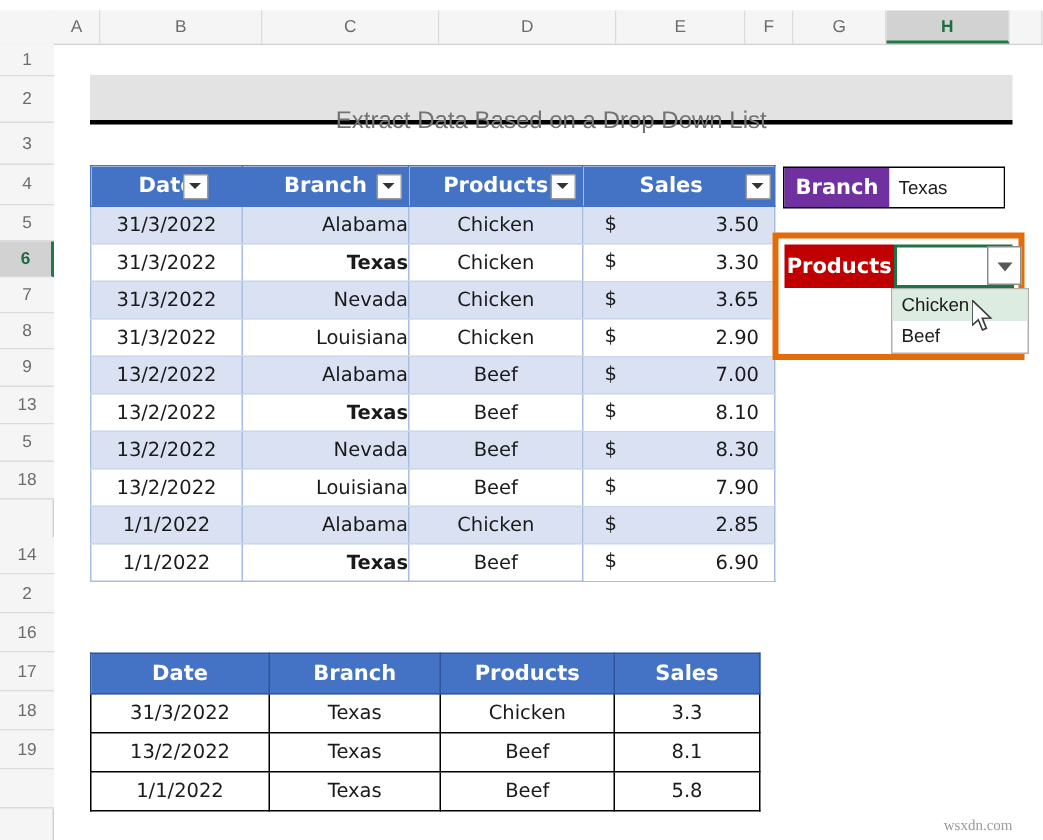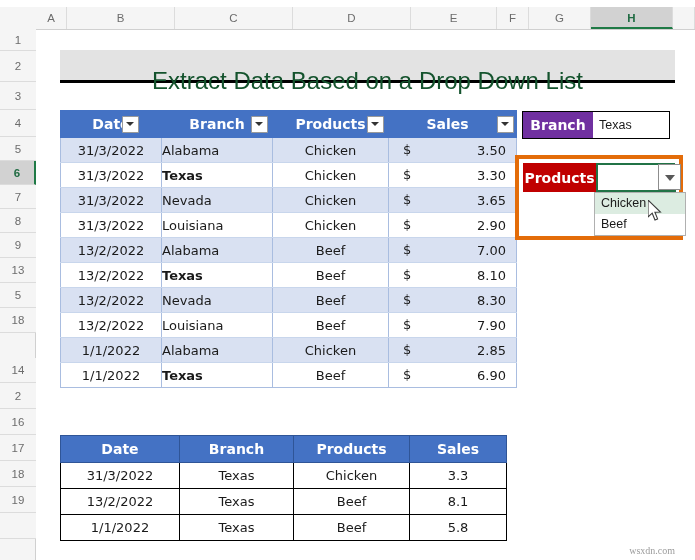--- a/index.html
+++ b/index.html
@@ -37,42 +37,42 @@
   .rowhead.sel{background:#d2d2d2;color:#1f6b42;font-weight:bold;
     border-right:2px solid #1f7a46;}
 
   .gridarea{position:absolute;left:37px;top:29px;width:658px;height:531px;
     background:#ffffff;}
 
   
   #title-banner{position:absolute;left:60px;top:50px;width:615px;height:33px;
     background:#e3e3e3;border-bottom:3px solid #000000;
     display:flex;align-items:center;justify-content:center;box-sizing:border-box;}
-  #title-banner span{font-size:24px;color:#14532d;
+  #title-banner span{font-size:16px;color:#737373;
     font-family:"Liberation Sans",sans-serif;margin-top:31px;}
 
   
   .xtable{position:absolute;border-collapse:collapse;
     font-family:"DejaVu Sans",sans-serif;font-size:13px;}
   .xtable td,.xtable th{padding:0;margin:0;}
 
   
   #main-table{left:60px;top:110px;}
   #main-table th{
     background:#4472c4;color:#ffffff;font-weight:bold;
     height:26px;font-size:14px;text-align:center;
     border:1px solid #4472c4;position:relative;}
   #main-table td{
     height:24px;font-size:13px;color:#1a1a1a;
     border-left:1px solid #a9bde0;border-right:1px solid #a9bde0;
     border-bottom:1px solid #c8d6ec;}
   #main-table tbody tr.band td{background:#d9e1f2;}
   #main-table tbody tr.plain td{background:#ffffff;}
   .c-date{width:100px;text-align:center;}
-  .c-branch{width:110px;text-align:left;}
+  .c-branch{width:110px;text-align:right;}
   .c-prod{width:115px;text-align:center;}
   .c-sales{width:117px;text-align:right;padding-right:10px !important;
     position:relative;}
   .dollar{position:absolute;left:14px;top:0;line-height:24px;}
   .bold-cell{font-weight:bold;}
   #main-table tbody tr:last-child td{border-bottom:1px solid #a9bde0;}
 
   
   .filt{position:absolute;right:4px;top:5px;width:15px;height:15px;
     background:#ffffff;border:1px solid #9a9a9a;border-radius:1px;}

